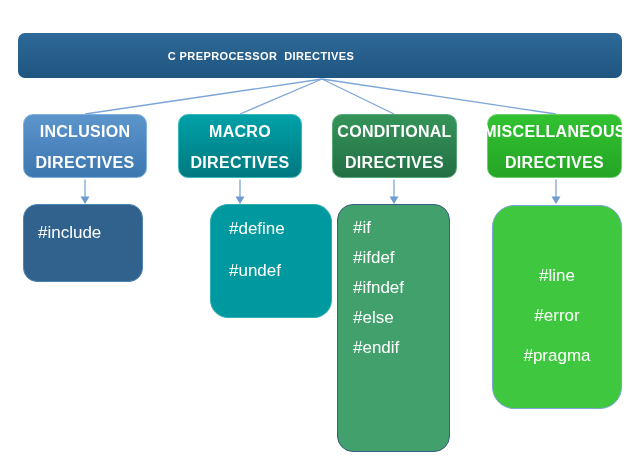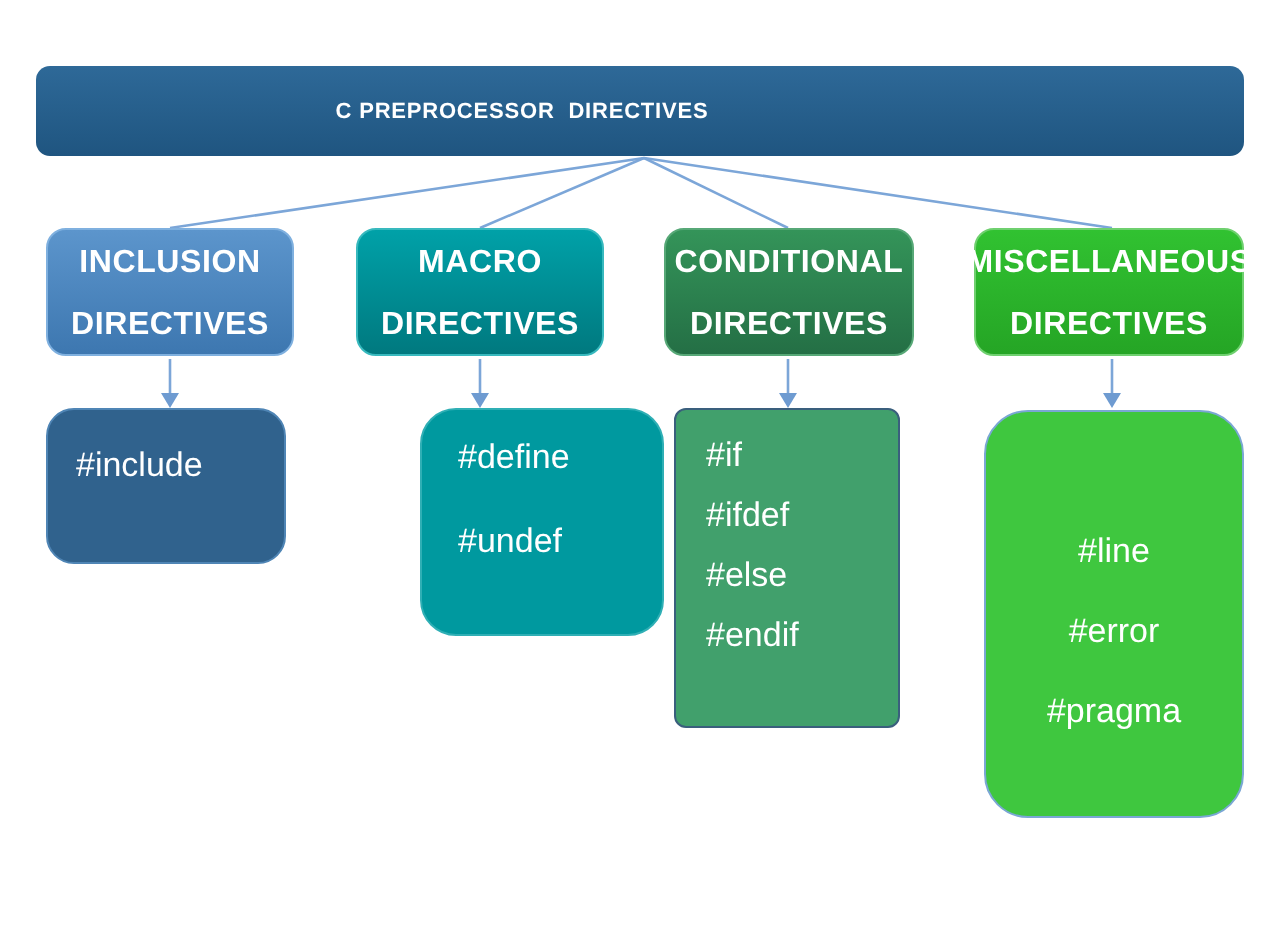--- a/index.html
+++ b/index.html
@@ -44,21 +44,21 @@
   
   .cat-body{position:absolute;color:#fff;}
   .cat-body .item{color:#fff;font-size:17px;line-height:16px;white-space:nowrap;}
   .cat0-body{left:23px;top:204px;width:120px;height:78px;border-radius:14px;
     background:var(--cat0-body,#30628d);border:1px solid var(--cat0-body_border,#4f85b5);
     padding:20px 0 0 14px;}
   .cat1-body{left:178px;top:204px;width:122px;height:114px;border-radius:18px;
     background:var(--cat1-body,#00999f);border:1px solid var(--cat1-body_border,#2fafb5);
     padding:16px 0 0 18px;margin-left:32px;}
   .cat1-body .item{margin-bottom:26px;}
-  .cat2-body{left:337px;top:204px;width:113px;height:160px;border-radius:6px;
+  .cat2-body{left:337px;top:204px;width:113px;height:248px;border-radius:16px;
     background:var(--cat2-body,#41a06c);border:1px solid var(--cat2-body_border,#3a5f7d);
     padding:15px 0 0 15px;}
   .cat2-body .item{margin-bottom:14px;}
   .cat3-body{left:492px;top:205px;width:130px;height:204px;border-radius:22px;
     background:var(--cat3-body,#3fc73f);border:1px solid var(--cat3-body_border,#7aa7d4);
     padding-top:62px;text-align:center;}
   .cat3-body .item{margin-bottom:24px;}
 </style>
 </head>
 <body>
@@ -107,20 +107,21 @@
   </div>
 
   <div class="cat-body cat1-body">
     <div class="item">#define</div>
     <div class="item">#undef</div>
   </div>
 
   <div class="cat-body cat2-body">
     <div class="item">#if</div>
     <div class="item">#ifdef</div>
+    <div class="item">#ifndef</div>
     <div class="item">#else</div>
     <div class="item">#endif</div>
   </div>
 
   <div class="cat-body cat3-body">
     <div class="item">#line</div>
     <div class="item">#error</div>
     <div class="item">#pragma</div>
   </div>
 

